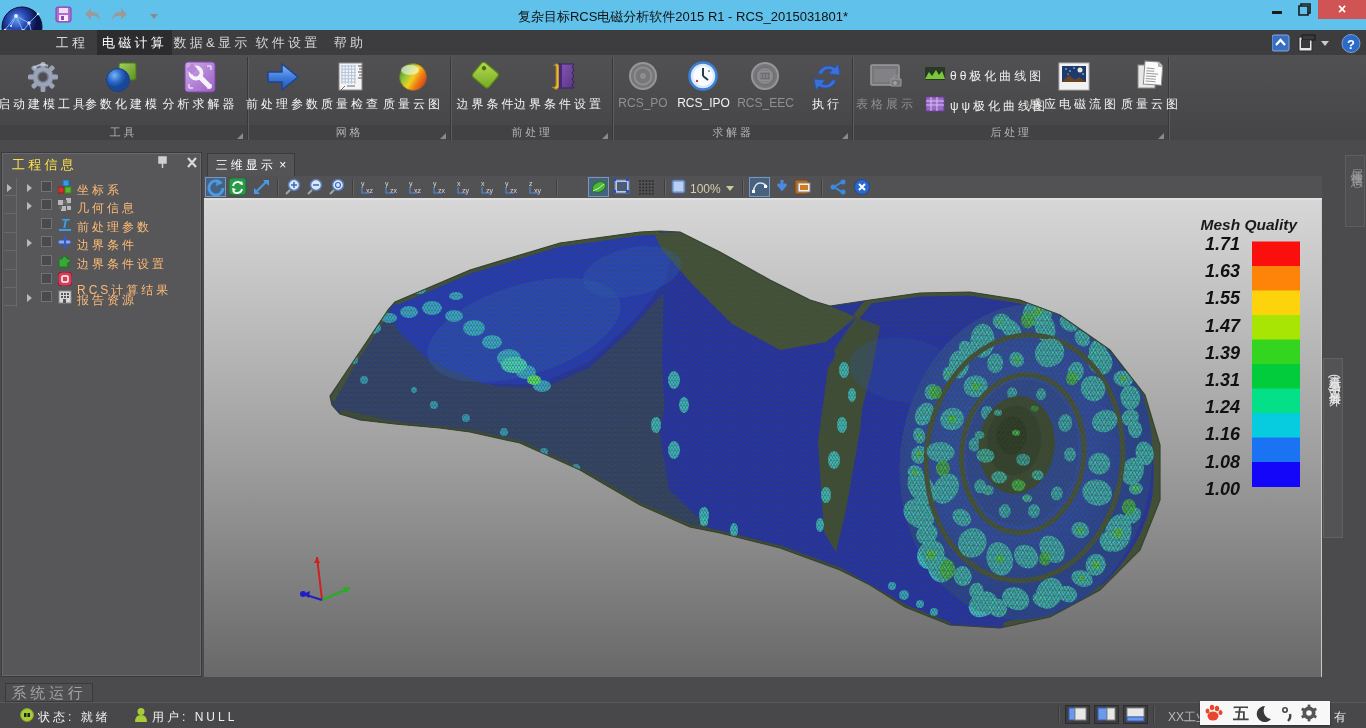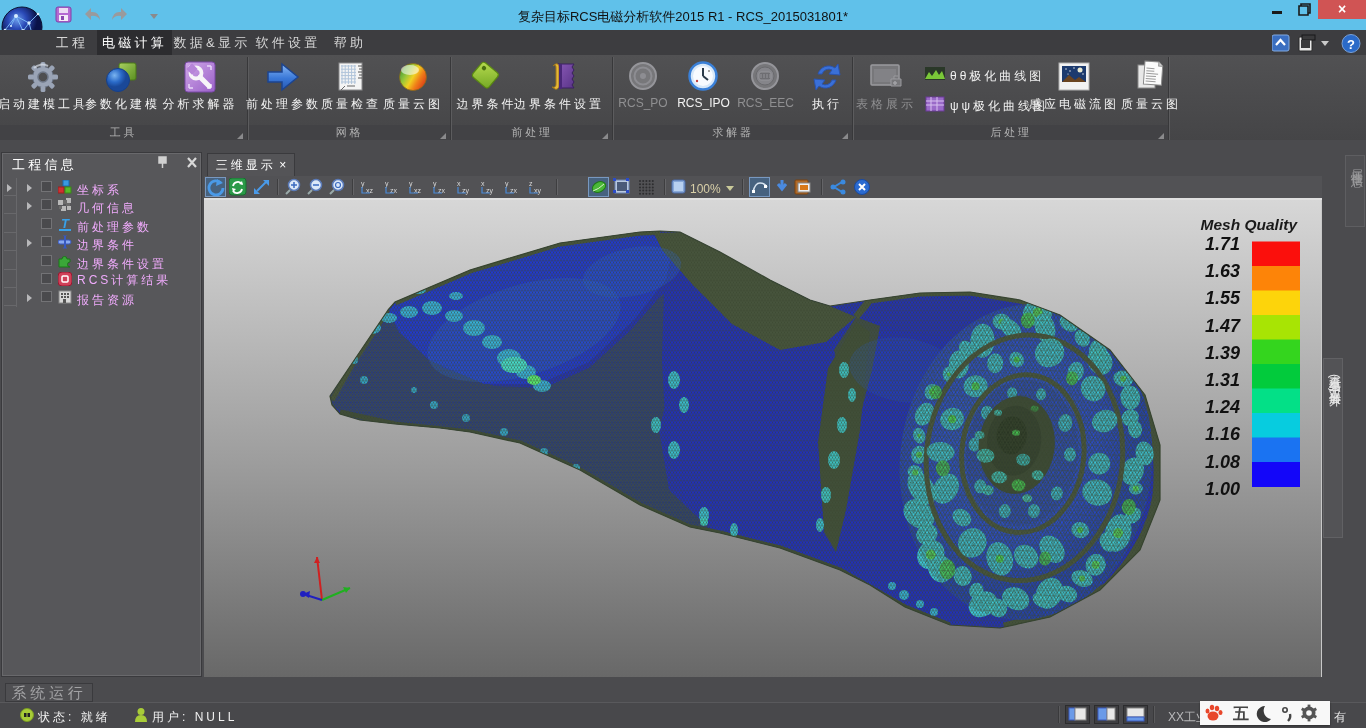--- a/index.html
+++ b/index.html
@@ -11,22 +11,22 @@
 .mtab{position:absolute;top:30px;height:25px;line-height:25px;color:#d6d6d6;font-size:13px;text-align:center}
 .mtab.sel{background:#2c2c2f;color:#fff}
 #ribbon{left:0;top:55px;width:1366px;height:85px;background:linear-gradient(#515153,#454547)}
 .rlab{position:absolute;top:96px;font-size:12px;color:#f2f2f2;text-align:center;white-space:nowrap}
 .rlab.dis{color:#8f8f91}
 .ric{position:absolute;top:60px}
 .gsep{position:absolute;top:57px;width:1px;height:83px;background:#38383a;box-shadow:1px 0 0 #5c5c5e}
 .gfoot{position:absolute;top:125px;height:15px;background:#424245;color:#b2b2b2;font-size:11px;text-align:center;line-height:14px}
 .gcorner{position:absolute;top:133px;width:0;height:0;border-left:6px solid transparent;border-bottom:6px solid #8a8a8c}
 #lpanel{left:1px;top:152px;width:201px;height:525px;background:#57575a;border:1px solid #3a3a3d;box-shadow:inset 0 0 0 1px #69696c}
-#lphead{left:12px;top:156px;color:#ffffff;font-size:13px}
-.trow{position:absolute;font-size:12px;color:#f0abfc}
+#lphead{left:12px;top:156px;color:#fde047;font-size:13px}
+.trow{position:absolute;font-size:12px;color:#fdba74}
 .chk{position:absolute;width:11px;height:11px;background:#4a4a4d;border:1px solid #737376}
 .exp{position:absolute;width:0;height:0;border-top:4px solid transparent;border-bottom:4px solid transparent;border-left:5px solid #b8b8ba}
 #vtab{left:207px;top:153px;width:88px;height:23px;background:#545457;border:1px solid #3a3a3d;border-bottom:none;color:#fff;font-size:12px;line-height:22px;text-align:center}
 #vtoolbar{left:204px;top:176px;width:1139px;height:22px;background:#525255}
 .tbtn{position:absolute;top:177px;width:21px;height:20px}
 .tbsel{background:#47627f;border:1px solid #7898c0}
 .tsep{position:absolute;top:179px;width:1px;height:16px;background:#3e3e40;box-shadow:1px 0 0 #646467}
 #viewport{left:204px;top:200px;width:1118px;height:477px;border-right:1px solid #c8c8c8;background:linear-gradient(#d7d7d7,#9d9d9d 55%,#686868)}
 #btab{left:5px;top:683px;width:88px;height:19px;background:#4f4f52;border:1px solid #3a3a3d;color:#a2a2a4;font-size:12px;text-align:center;line-height:17px}
 #statusbar{left:0;top:702px;width:1366px;height:26px;background:#48484b;border-top:1px solid #59595c}
@@ -383,21 +383,21 @@
 <svg class="abs" style="left:58px;top:254px" width="14" height="14">
     <path d="M1,5 h3 a2.5,2.5 0 1,1 5,0 h3 v3 a2.5,2.5 0 1,0 0,5 v0 h-11 z" fill="#3aa838" stroke="#1a7818"></path>
   </svg>
 <div class="abs trow cjk" style="left:77px;top:256px">边界条件设置</div>
 <div class="abs" style="left:4px;top:287px;width:13px;height:1px;background:#68686b"></div>
 <div class="abs chk" style="left:41px;top:273px"></div>
 <svg class="abs" style="left:58px;top:272px" width="14" height="14">
     <rect x="0" y="0" width="14" height="14" rx="4" fill="#d04058" stroke="#981830"></rect>
     <rect x="4" y="4" width="6" height="6" rx="1" fill="none" stroke="#fff" stroke-width="1.5"></rect>
   </svg>
-<div class="abs trow cjk" style="left:77px;top:272px">RCS计算结果</div>
+<div class="abs trow cjk" style="left:77px;top:282px">RCS计算结果</div>
 <div class="abs" style="left:4px;top:305px;width:13px;height:1px;background:#68686b"></div>
 <div class="abs exp" style="left:27px;top:294px"></div>
 <div class="abs chk" style="left:41px;top:291px"></div>
 <svg class="abs" style="left:58px;top:290px" width="14" height="14">
     <rect x="1" y="1" width="12" height="12" fill="#d8d8d8" stroke="#888"></rect>
     <g fill="#555">
       <rect x="3" y="3" width="2" height="2"></rect>
       <rect x="6" y="3" width="2" height="2"></rect>
       <rect x="9" y="3" width="2" height="2"></rect>
       <rect x="3" y="6" width="2" height="2"></rect>

